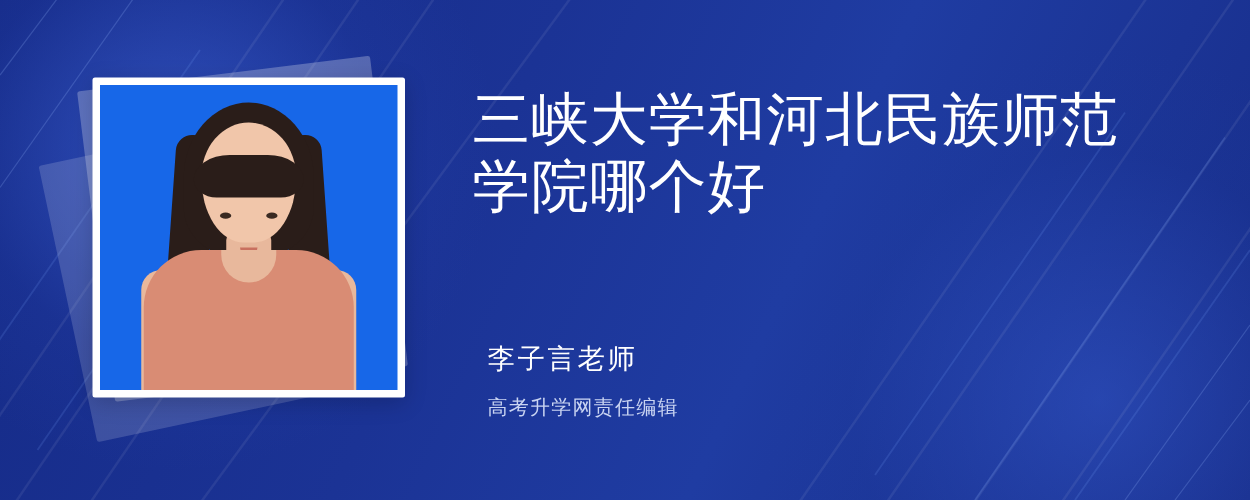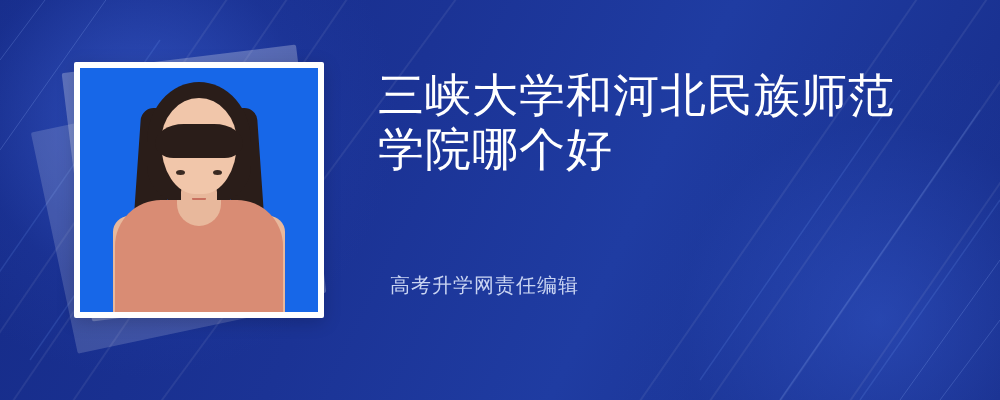--- a/index.html
+++ b/index.html
@@ -239,21 +239,21 @@
     width: 560px;
   }
   .author {
     color: #ffffff;
     font-size: 22px;
     letter-spacing: 2px;
     margin: 0 0 14px 0;
   }
   .subtitle {
     color: #c9d4f2;
-    font-size: 20px;
+    font-size: 16px;
     letter-spacing: 1px;
     margin: 0;
     padding-left: 0px;
   }
 </style>
 </head>
 <body>
 
 <div class="banner">
 
@@ -307,16 +307,17 @@
         <div class="p-dress-neck"></div>
       </div>
     </div>
   </div>
 
   <div class="text-block">
     <h1 class="headline">三峡大学和河北民族师范学院哪个好</h1>
   </div>
 
   <div class="byline">
+    <p class="author">李子言老师</p>
     <p class="subtitle">高考升学网责任编辑</p>
   </div>
 
 </div>
 
 </body></html>

